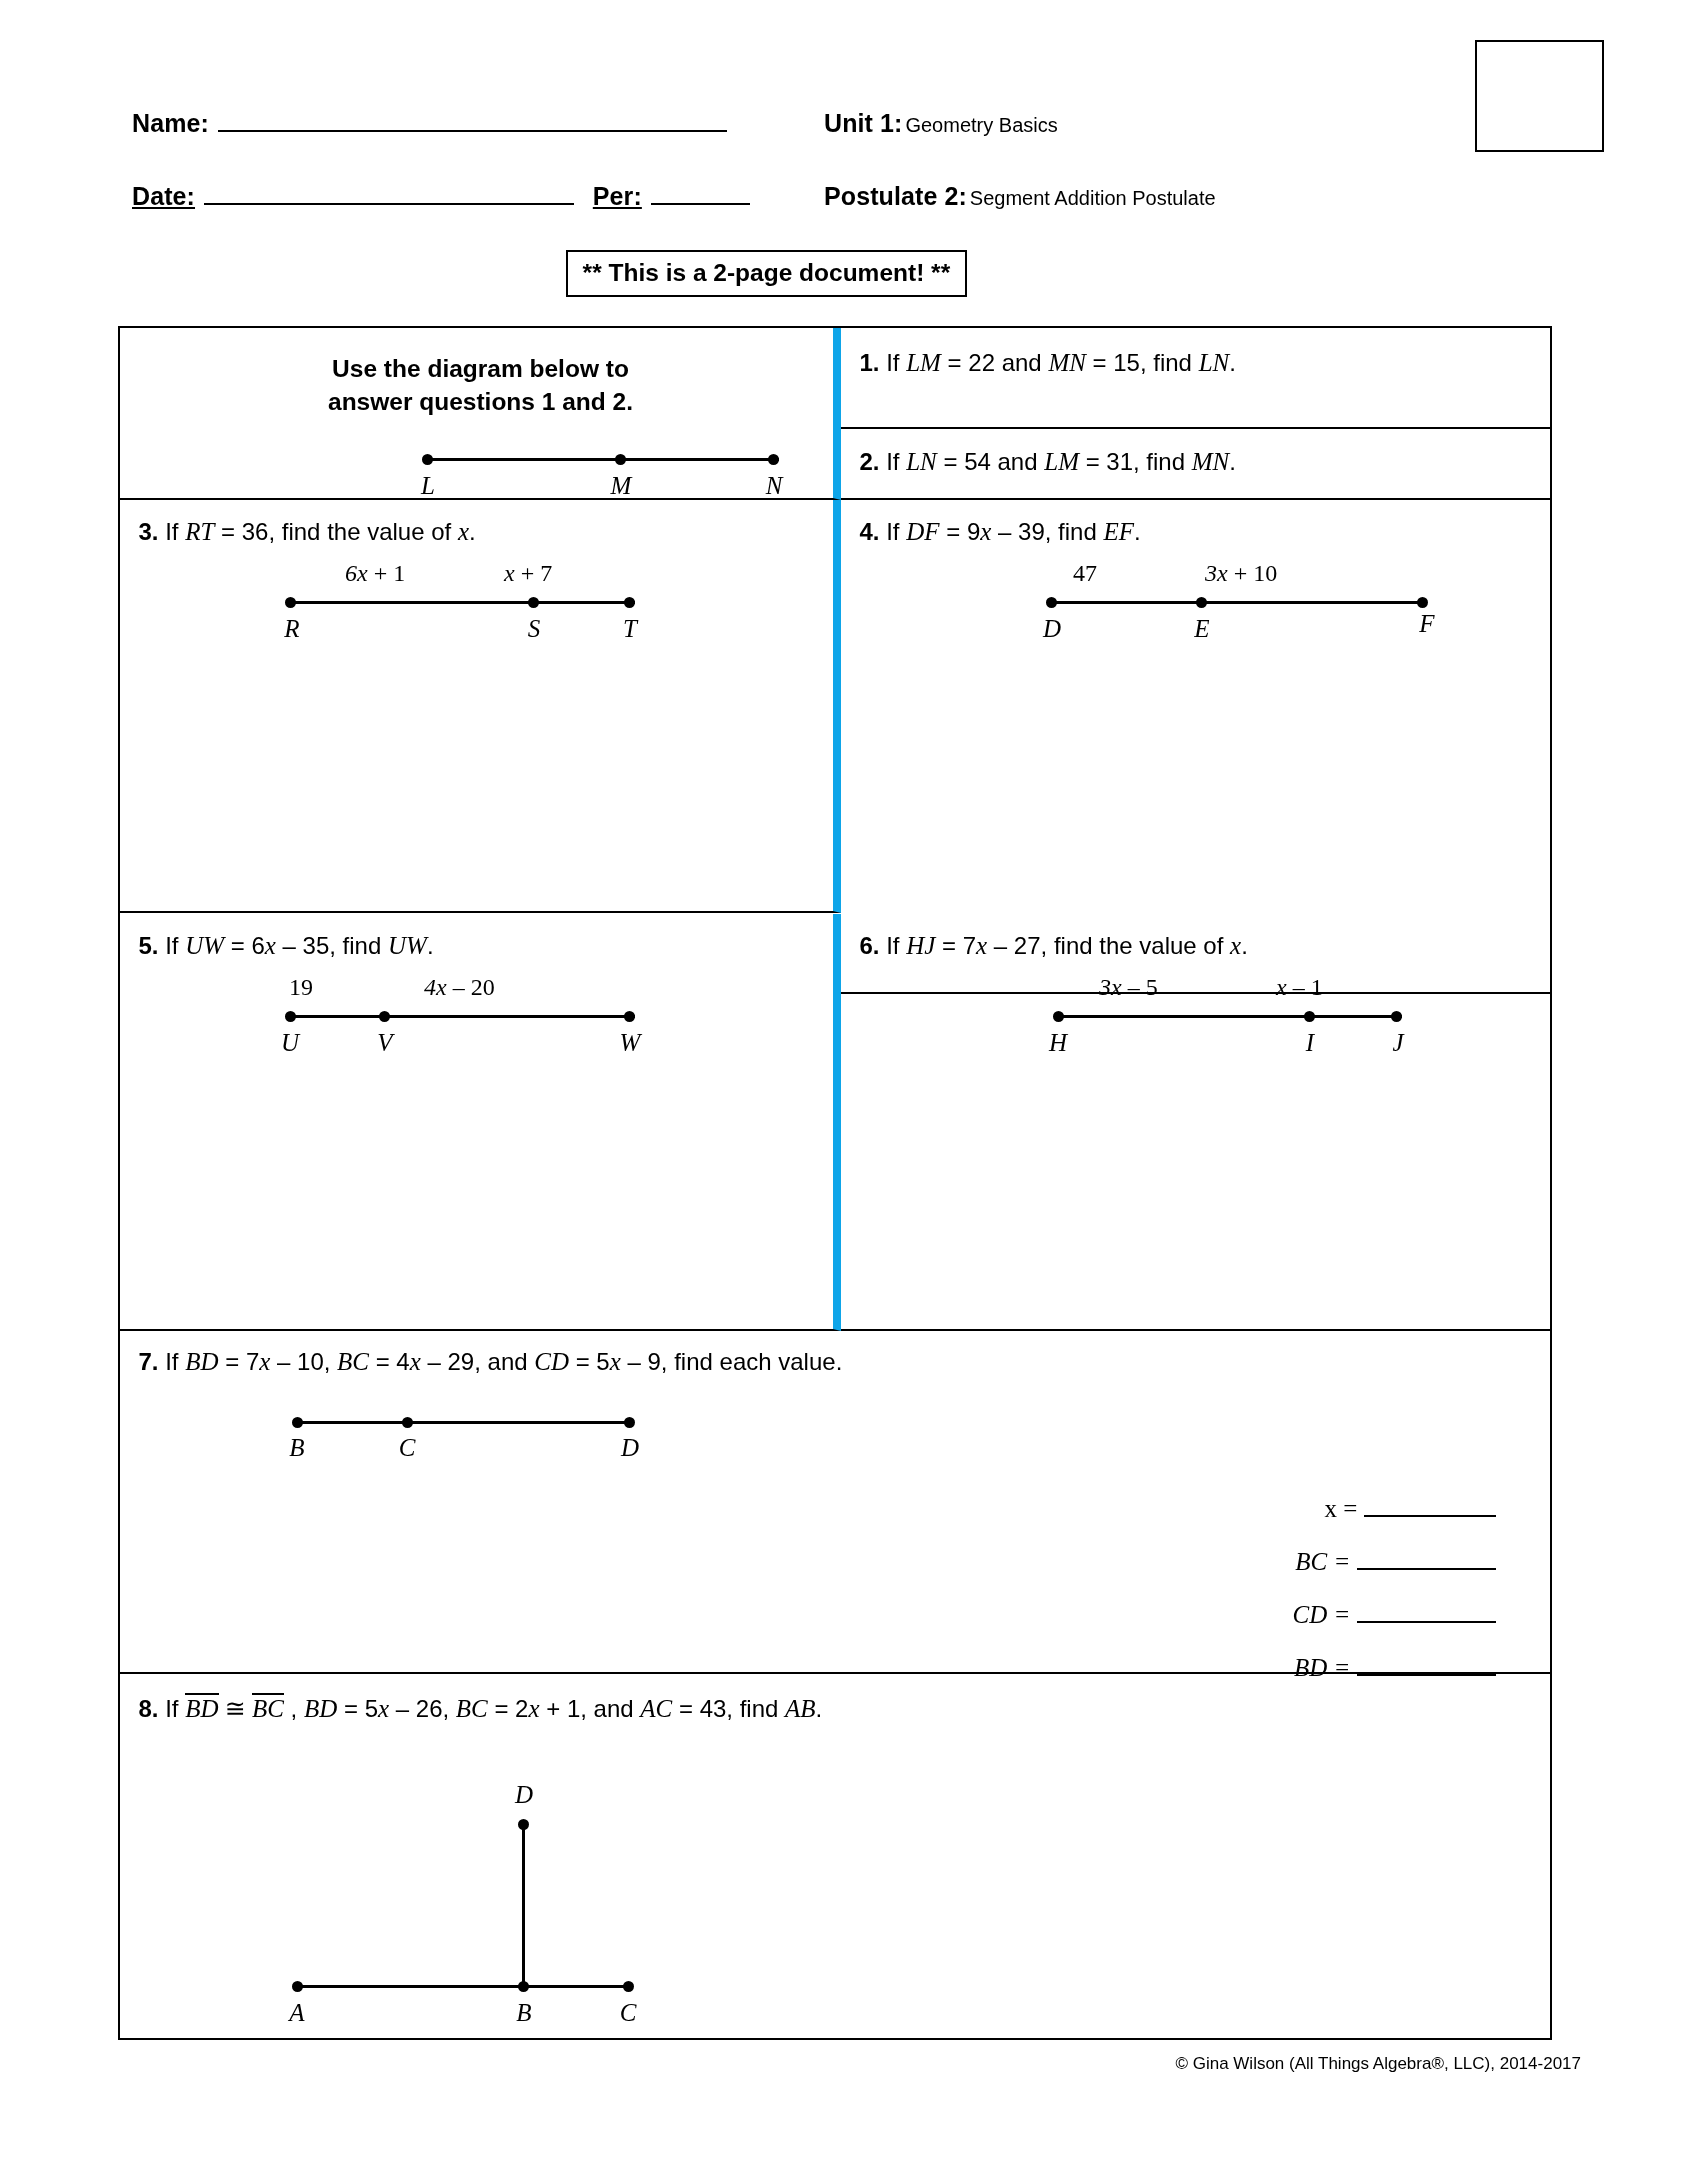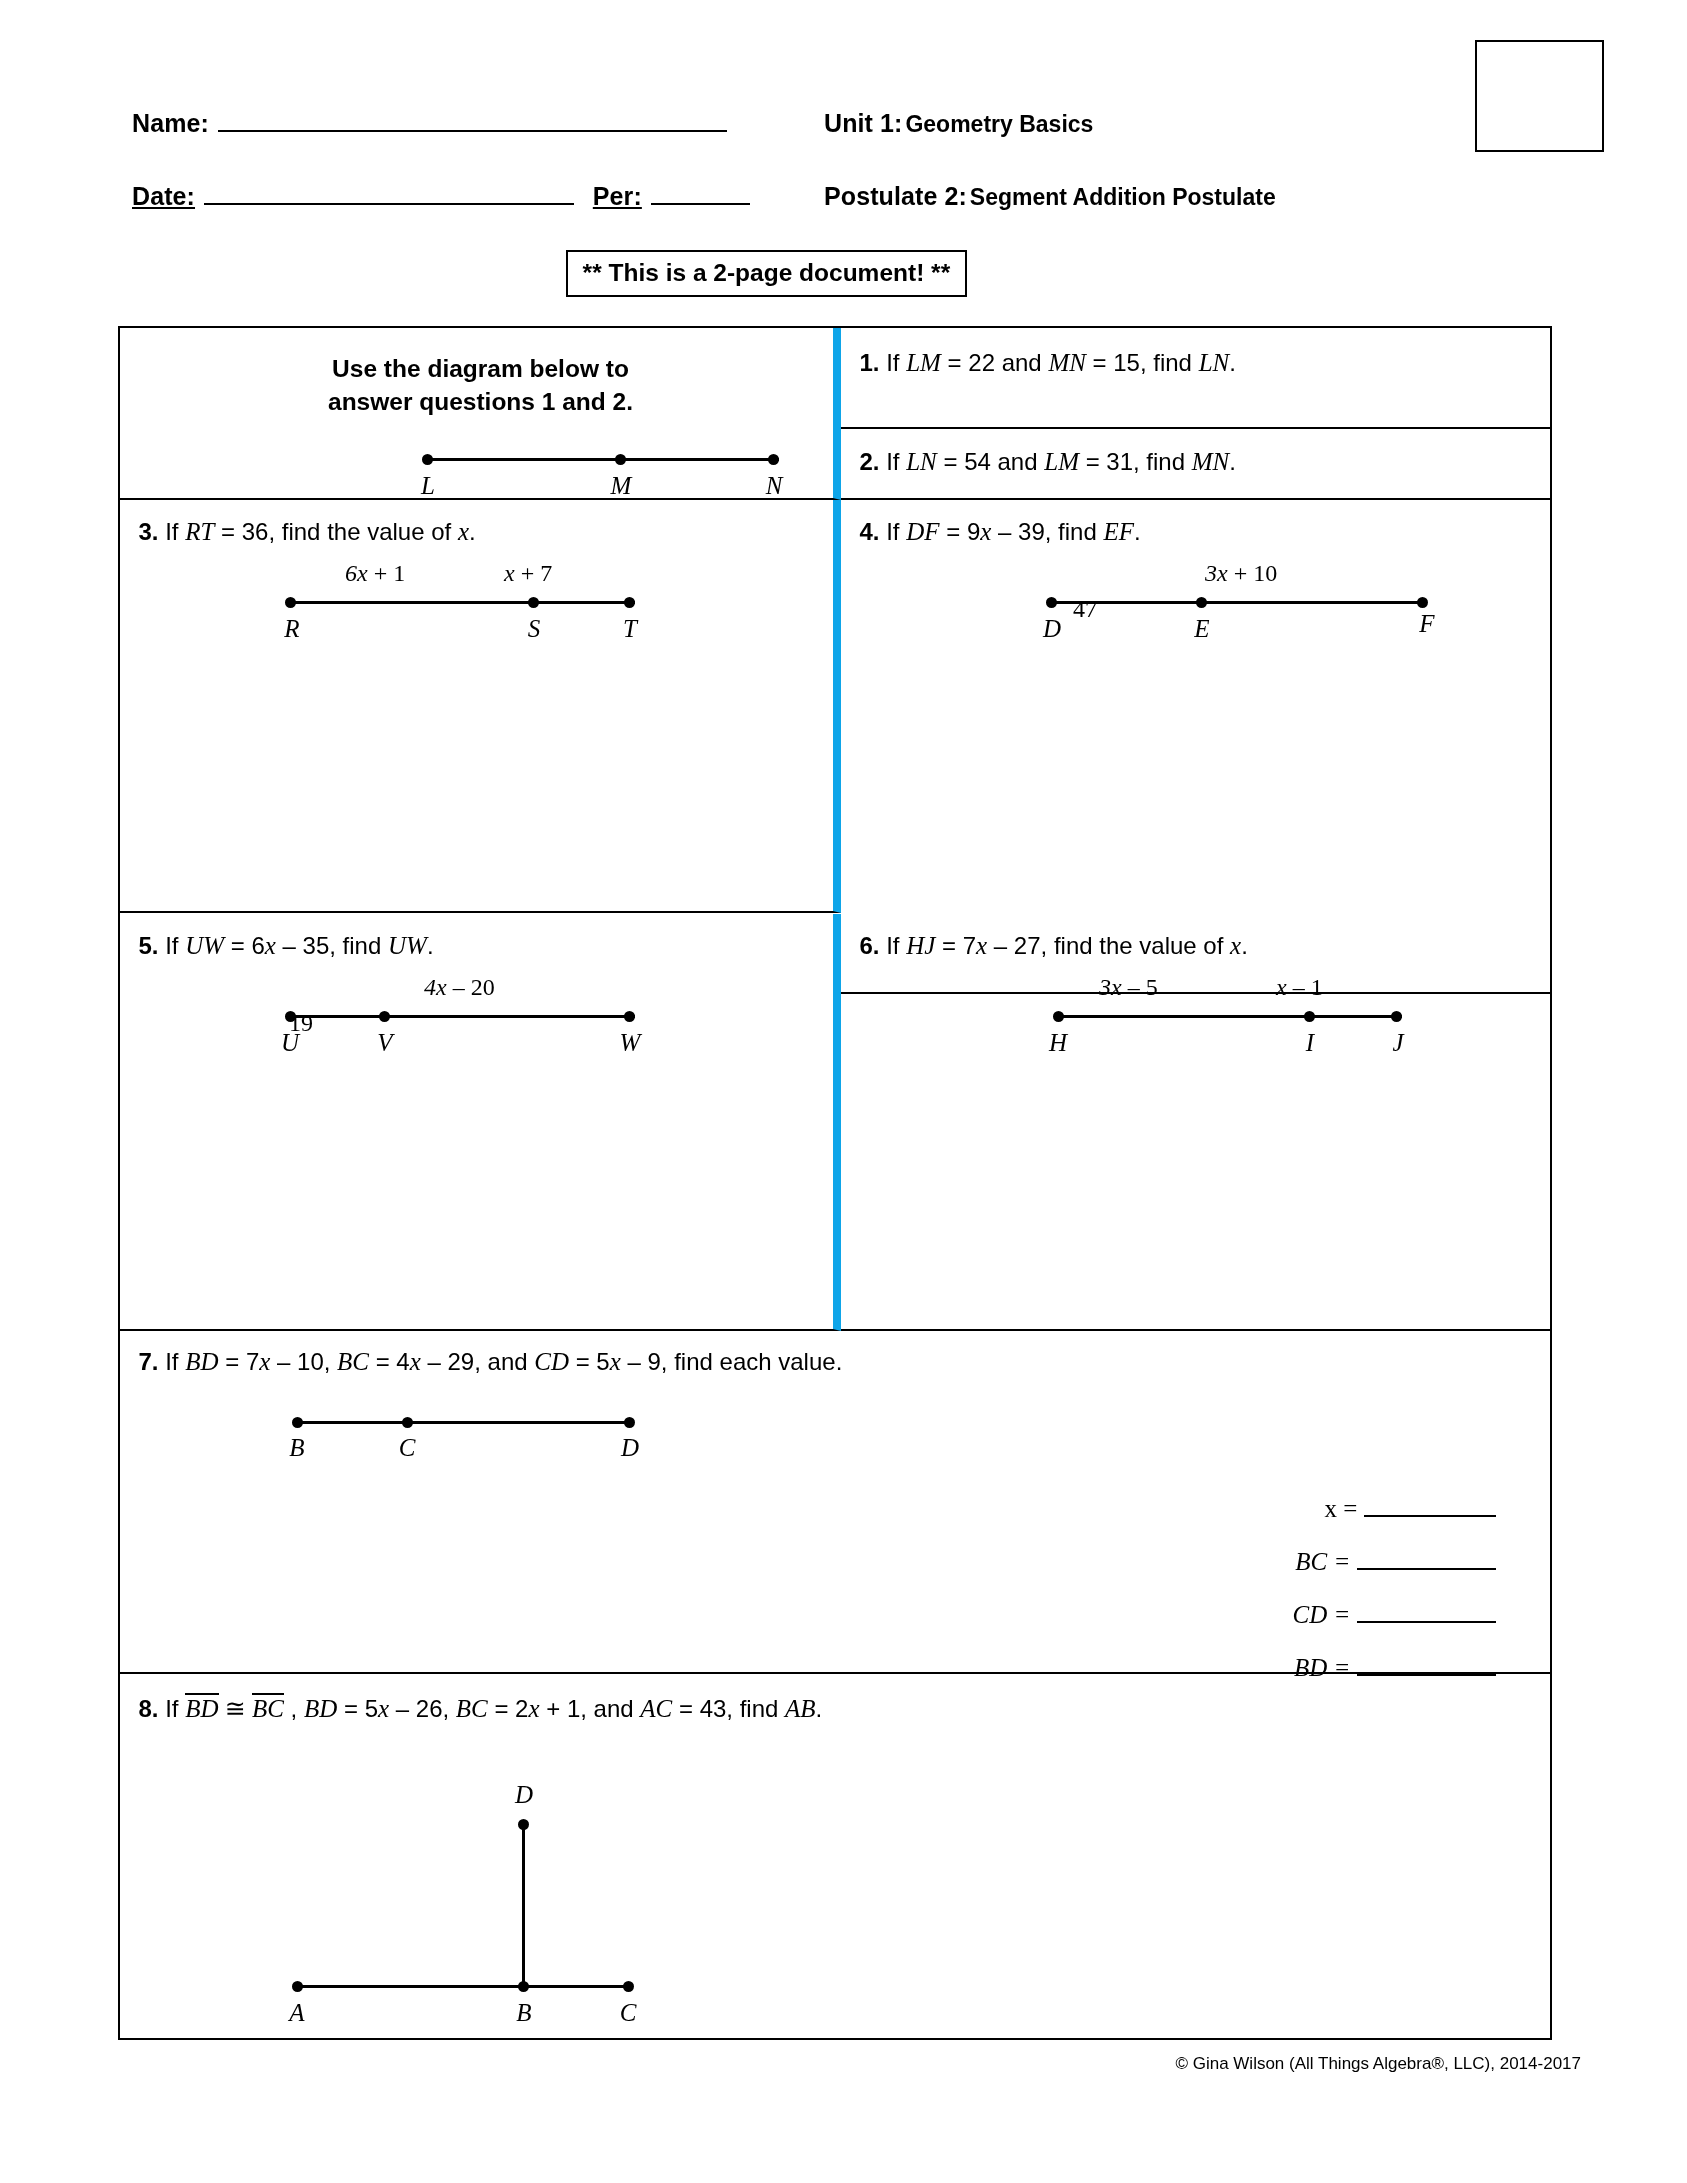--- a/index.html
+++ b/index.html
@@ -32,22 +32,22 @@
   }
   .hdr-row1 { left: 132px; top: 109px; }
   .hdr-row2 { left: 132px; top: 182px; text-decoration: underline; }
 
   .lbl-bold {
     font-weight: bold;
     font-size: 25px;
     letter-spacing: 0.1px;
   }
   .lbl-norm {
-    font-weight: bold;
-    font-size: 23px;
+    font-weight: normal;
+    font-size: 20px;
   }
   .rule {
     display: inline-block;
     border-bottom: 2px solid #000;
     height: 20px;
   }
   .rule-name { width: 509px; margin-left: 9.3px; }
   .rule-date { width: 370px; margin-left: 9.3px; }
   .rule-per  { width: 99px; margin-left: 9.3px; }
 
@@ -92,21 +92,21 @@
   .bd-r { border-right: 8px solid #0ea5e9; }
   .bd-b { border-bottom: 2px solid #000; }
 
   .qtext {
     font-size: 24px;
     line-height: 1.25;
     white-space: nowrap;
   }
   .qnum { font-weight: bold; }
   .it { font-family: "Liberation Serif", serif; font-style: italic; font-size: 25px; }
-  .ser { font-family: "Liberation Serif", serif; font-size: 25px; margin-top: 36px; }
+  .ser { font-family: "Liberation Serif", serif; font-size: 25px; }
 
   .boxtitle {
     font-weight: bold;
     font-size: 24.5px;
     line-height: 1.35;
     text-align: center;
   }
 
   
   .diagram { position: absolute; }

